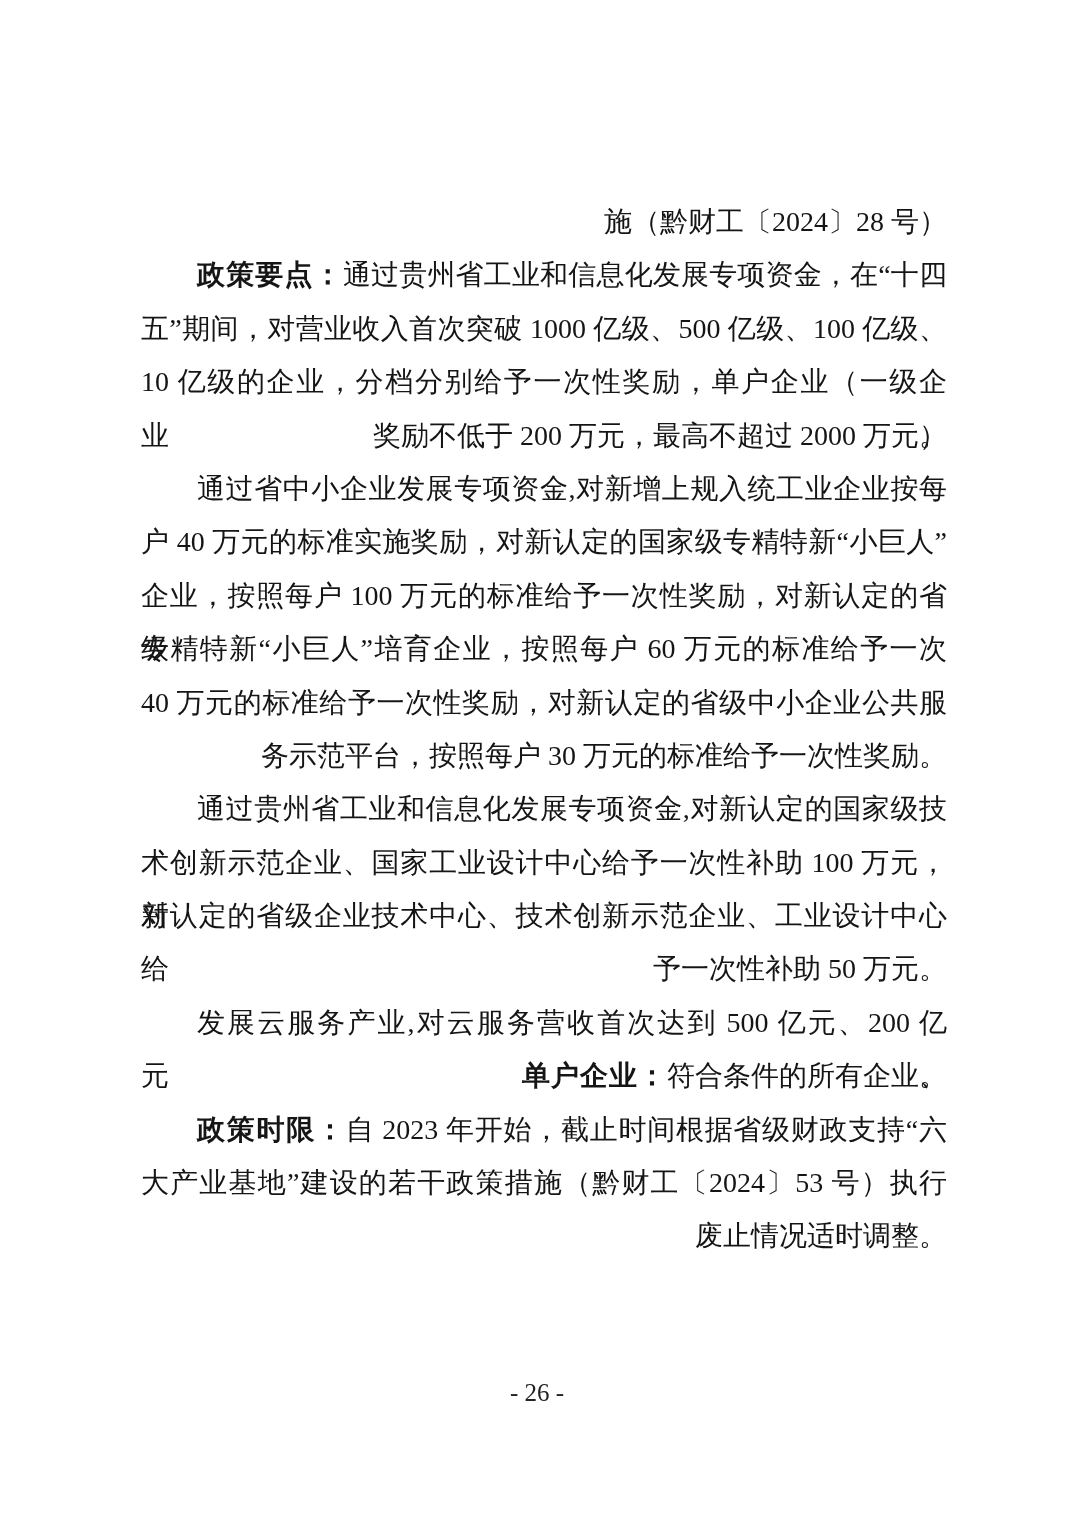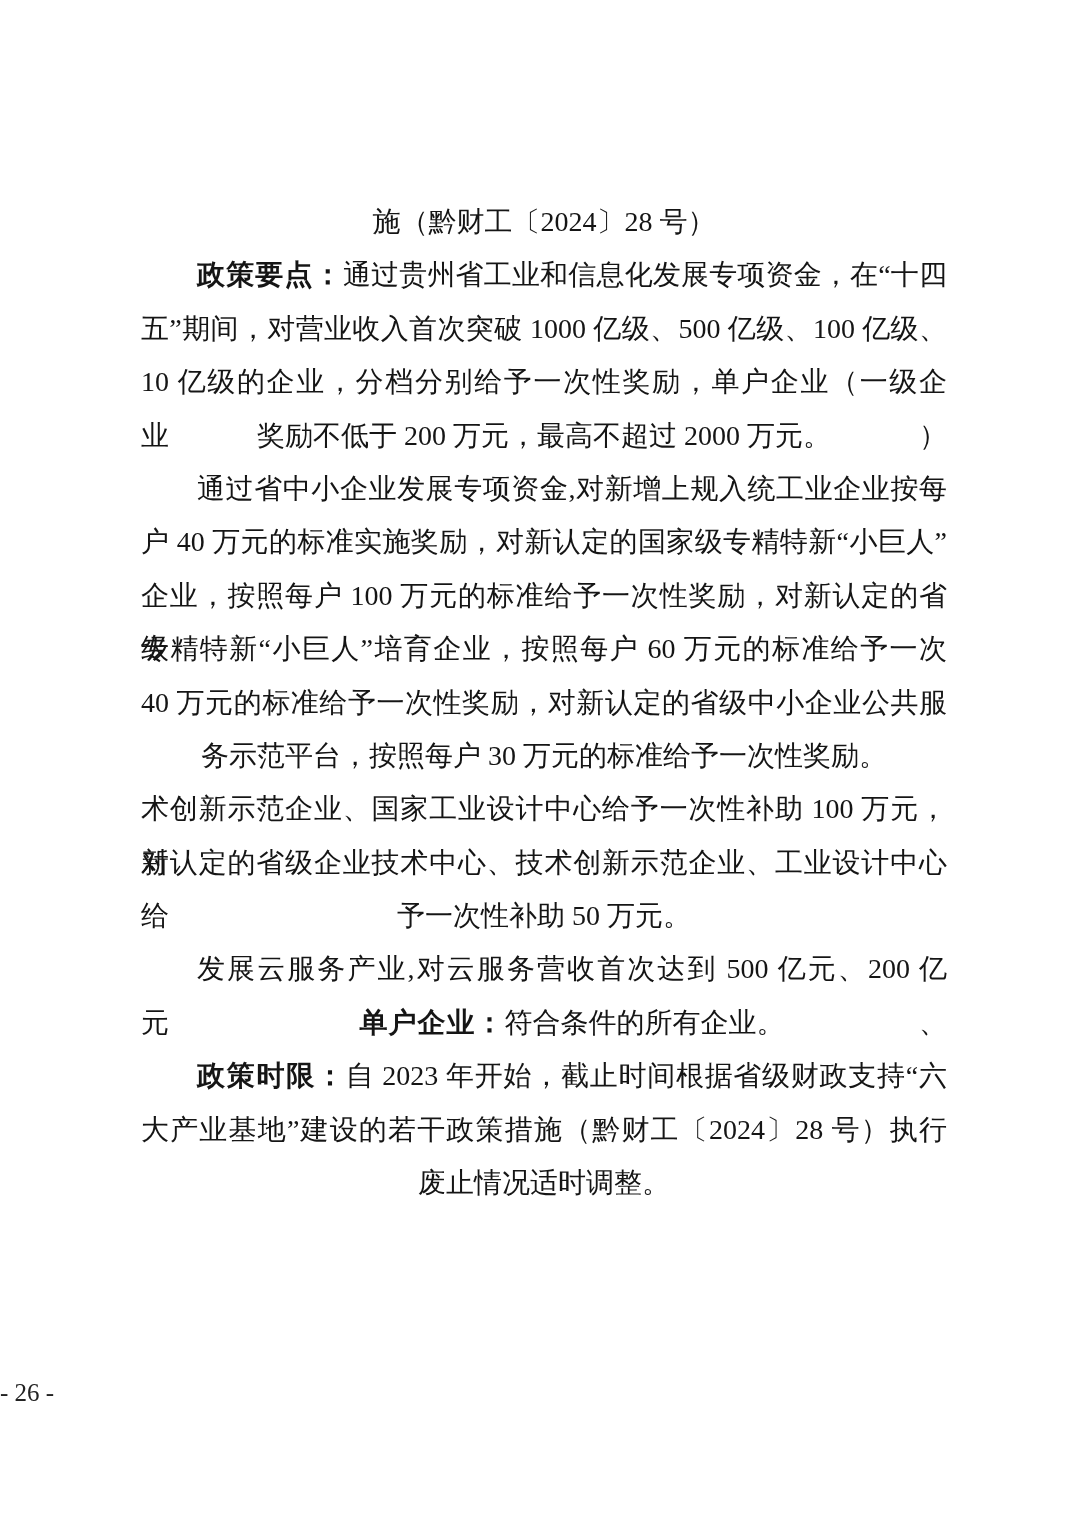--- a/index.html
+++ b/index.html
@@ -17,39 +17,40 @@
   .doc-body {
     position: absolute;
     left: 141px;
     top: 195px;
     width: 806px;
   }
   .line {
     font-size: 28px;
     line-height: 53.4px;
     height: 53.4px;
-    text-align: center;
+    text-align: right;
     white-space: normal;
   }
   .line.fill {
     text-align: justify;
     text-align-last: justify;
   }
   .line.indent {
     text-indent: 56px;
   }
   .label {
     font-weight: 700;
     letter-spacing: 1px;
   }
   .page-footer {
     position: absolute;
     top: 1378px;
     left: 0;
     width: 100%;
+    text-align: center;
     font-size: 25px;
     line-height: 30px;
     color: #222222;
   }
 </style>
 </head>
 <body>
 
 <main class="page">
   <section class="doc-body" id="doc-body">
@@ -57,25 +58,26 @@
       <div class="line fill indent"><span class="label">政策要点：</span><span>通过贵州省工业和信息化发展专项资金，在“十四</span></div>
       <div class="line fill"><span>五”期间，对营业收入首次突破 1000 亿级、500 亿级、100 亿级、</span></div>
       <div class="line fill"><span>10 亿级的企业，分档分别给予一次性奖励，单户企业（一级企业）</span></div>
       <div class="line"><span>奖励不低于 200 万元，最高不超过 2000 万元。</span></div>
       <div class="line fill indent"><span>通过省中小企业发展专项资金,对新增上规入统工业企业按每</span></div>
       <div class="line fill"><span>户 40 万元的标准实施奖励，对新认定的国家级专精特新“小巨人”</span></div>
       <div class="line fill"><span>企业，按照每户 100 万元的标准给予一次性奖励，对新认定的省级</span></div>
       <div class="line fill"><span>专精特新“小巨人”培育企业，按照每户 60 万元的标准给予一次</span></div>
       <div class="line fill"><span>40 万元的标准给予一次性奖励，对新认定的省级中小企业公共服</span></div>
       <div class="line"><span>务示范平台，按照每户 30 万元的标准给予一次性奖励。</span></div>
+      <div class="line fill indent"><span>通过贵州省工业和信息化发展专项资金,对新认定的国家级技</span></div>
       <div class="line fill"><span>术创新示范企业、国家工业设计中心给予一次性补助 100 万元，对</span></div>
       <div class="line fill"><span>新认定的省级企业技术中心、技术创新示范企业、工业设计中心给</span></div>
       <div class="line"><span>予一次性补助 50 万元。</span></div>
       <div class="line fill indent"><span>发展云服务产业,对云服务营收首次达到 500 亿元、200 亿元、</span></div>
       <div class="line indent"><span class="label">单户企业：</span><span>符合条件的所有企业。</span></div>
       <div class="line fill indent"><span class="label">政策时限：</span><span>自 2023 年开始，截止时间根据省级财政支持“六</span></div>
-      <div class="line fill"><span>大产业基地”建设的若干政策措施（黔财工〔2024〕28 号）执行</span></div>
+      <div class="line fill"><span>大产业基地”建设的若干政策措施（黔财工〔2024〕53 号）执行</span></div>
       <div class="line"><span>废止情况适时调整。</span></div>
     </section>
   <footer class="page-footer">
     <span>- 26 -</span>
   </footer>
 </main>
 
 </body></html>

